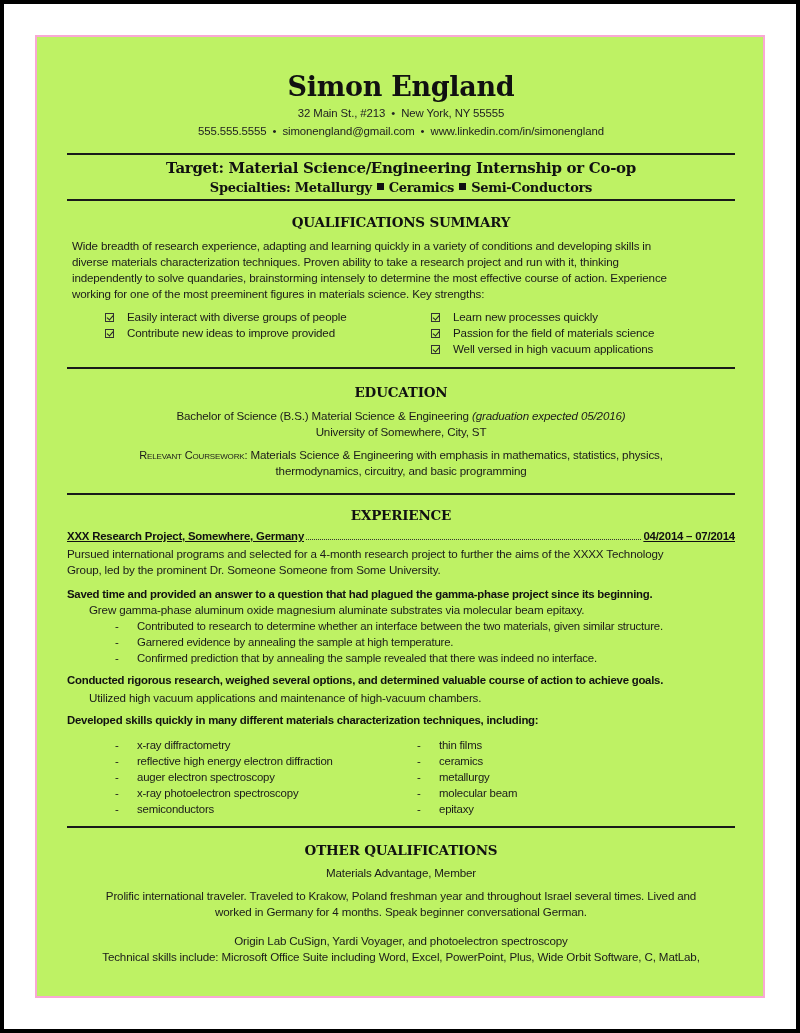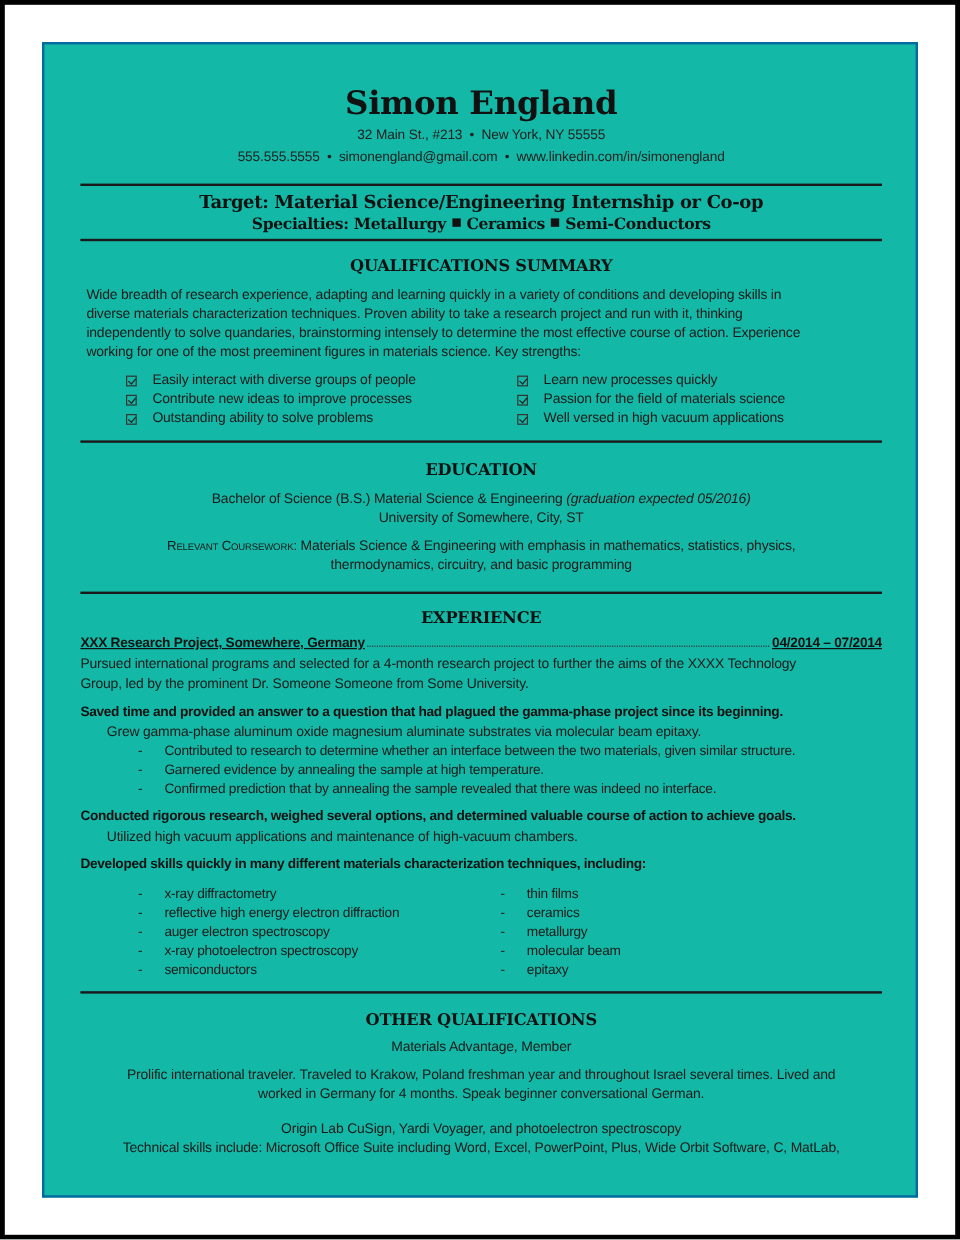--- a/index.html
+++ b/index.html
@@ -6,21 +6,21 @@
   html, body { width: 800px; height: 1033px; background: #ffffff; overflow: hidden; }
   body { position: relative; font-family: "Liberation Sans", sans-serif; color: #111; }
 
   .outer-frame {
     position: absolute; left: 0; top: 0; width: 800px; height: 1033px;
     border: 4px solid #000; border-right-width: 4px; border-bottom-width: 4px;
     background: #fff;
   }
   .page {
     position: absolute; left: 35px; top: 35px; width: 730px; height: 963px;
-    border: 2px solid #0369a1; background: #14b8a6;
+    border: 2px solid #f9a8d4; background: #bef264;
   }
   .content { position: absolute; left: 30px; top: 0; width: 668px; }
 
   .center { text-align: center; }
 
   .name {
     position: absolute; top: 34px; left: 0; width: 668px;
     font-family: "DejaVu Serif", serif; font-weight: bold; font-size: 27px;
     text-align: center; letter-spacing: -0.3px; color: #111;
   }
@@ -112,25 +112,21 @@
       <div>working for one of the most preeminent figures in materials science. Key strengths:</div>
     </div>
 
     <div class="check-col" style="top:272px; left:38px;">
       <div class="check-item">
           <span class="cb"></span>
           <span>Easily interact with diverse groups of people</span>
         </div>
       <div class="check-item">
           <span class="cb"></span>
-          <span>Contribute new ideas to improve processes</span>
-        </div>
-      <div class="check-item">
-          <span class="cb"></span>
-          <span>Outstanding ability to solve problems</span>
+          <span>Contribute new ideas to improve provided</span>
         </div>
     </div>
     <div class="check-col" style="top:272px; left:364px;">
       <div class="check-item">
           <span class="cb"></span>
           <span>Learn new processes quickly</span>
         </div>
       <div class="check-item">
           <span class="cb"></span>
           <span>Passion for the field of materials science</span>

